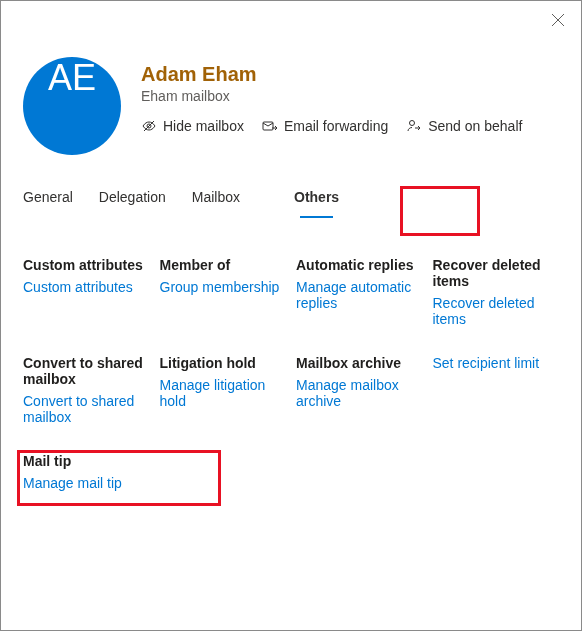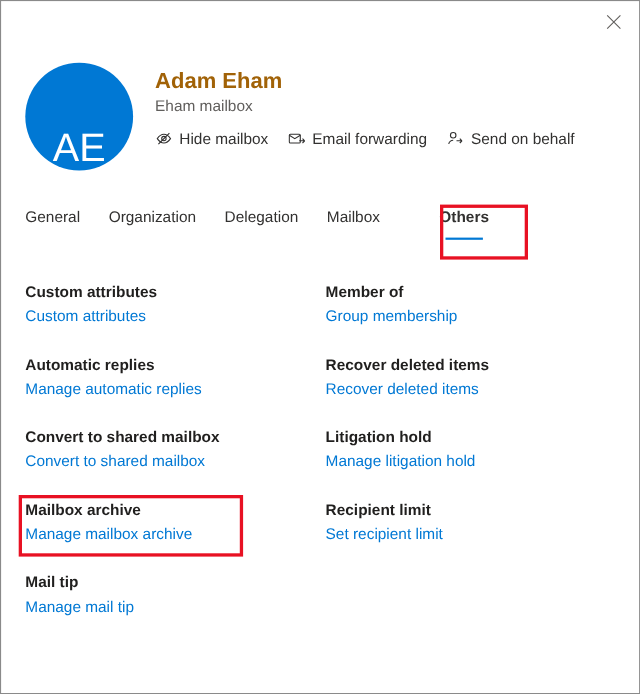--- a/index.html
+++ b/index.html
@@ -32,21 +32,21 @@
       margin-top: 36px;
       gap: 20px;
     }
     .avatar {
       width: 98px;
       height: 98px;
       border-radius: 50%;
       background: #0078d4;
       color: #fff;
       display: flex;
-      align-items: flex-end;
+      align-items: flex-start;
       justify-content: center;
       font-size: 36px;
       font-weight: 400;
       flex-shrink: 0;
     }
     .header-info { padding-top: 6px; }
     .display-name {
       font-size: 20px;
       font-weight: 600;
       color: #a16207;
@@ -109,21 +109,21 @@
       height: 50px;
     }
     .highlight-archive {
       top: 449px;
       left: 16px;
       width: 204px;
       height: 56px;
     }
     .content {
       display: grid;
-      grid-template-columns: 1fr 1fr;
+      grid-template-columns: 1fr 1fr 1fr 1fr;
       column-gap: 10px;
       row-gap: 28px;
       margin-top: 44px;
     }
     .section-title {
       font-weight: 600;
       color: #201f1e;
       margin-bottom: 6px;
     }
     .link {
@@ -177,21 +177,20 @@
               <path d="M9 10h5m0 0l-2-2m2 2l-2 2"></path>
             </svg>
           <span>Send on behalf</span>
         </div>
       </div>
     </div>
   </div>
 
   <div class="tabs">
     <div class="tab">General</div>
-    <div class="tab">Organization</div>
     <div class="tab">Delegation</div>
     <div class="tab">Mailbox</div>
     <div class="tab active">Others</div>
   </div>
 
   <div class="content">
     <div>
       <div class="section-title">Custom attributes</div>
       <div class="link">Custom attributes</div>
     </div>
@@ -213,21 +212,20 @@
     </div>
     <div>
       <div class="section-title">Litigation hold</div>
       <div class="link">Manage litigation hold</div>
     </div>
     <div>
       <div class="section-title">Mailbox archive</div>
       <div class="link">Manage mailbox archive</div>
     </div>
     <div>
-      <div class="section-title">Recipient limit</div>
       <div class="link">Set recipient limit</div>
     </div>
     <div>
       <div class="section-title">Mail tip</div>
       <div class="link">Manage mail tip</div>
     </div>
   </div>
 
   <div class="highlight-red highlight-tab"></div>
   <div class="highlight-red highlight-archive"></div>

